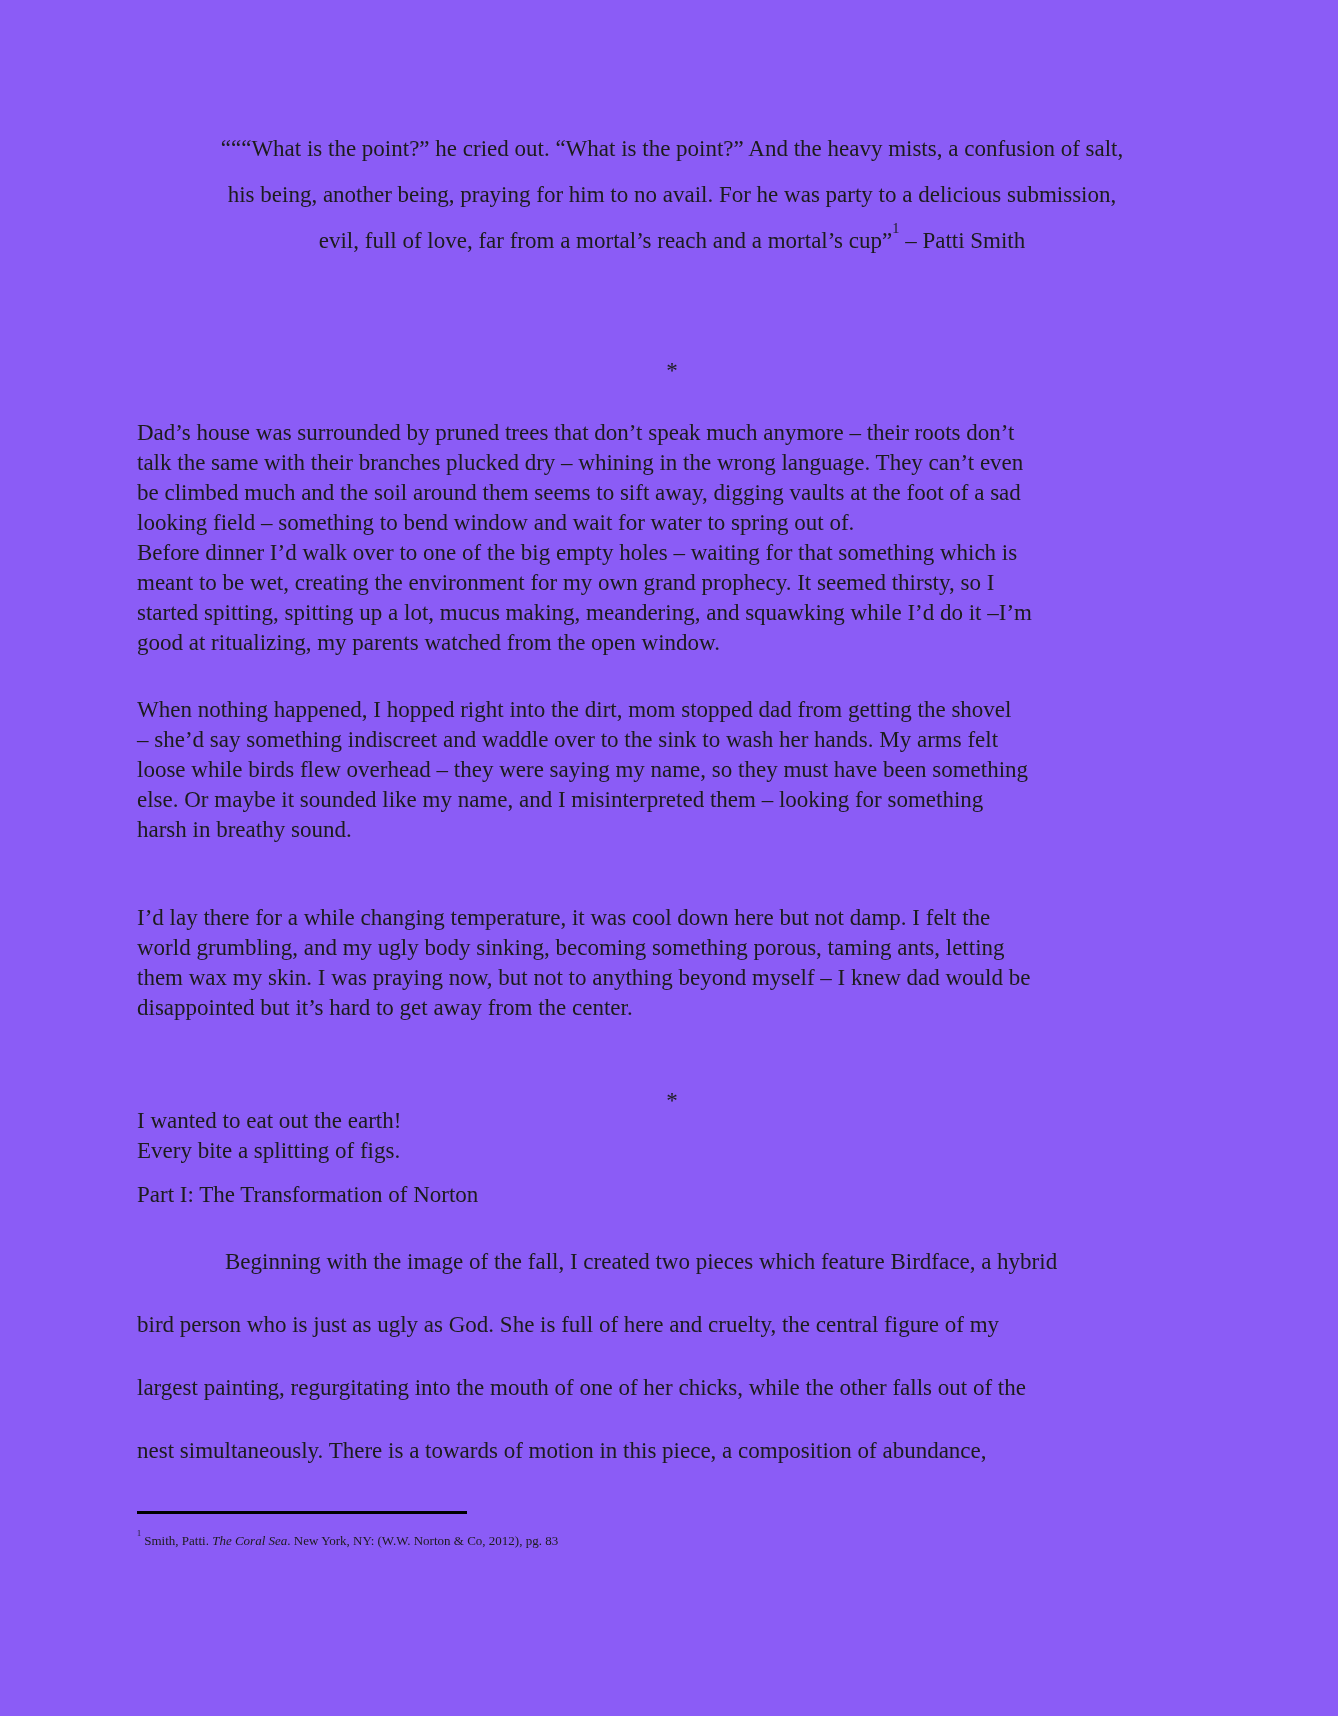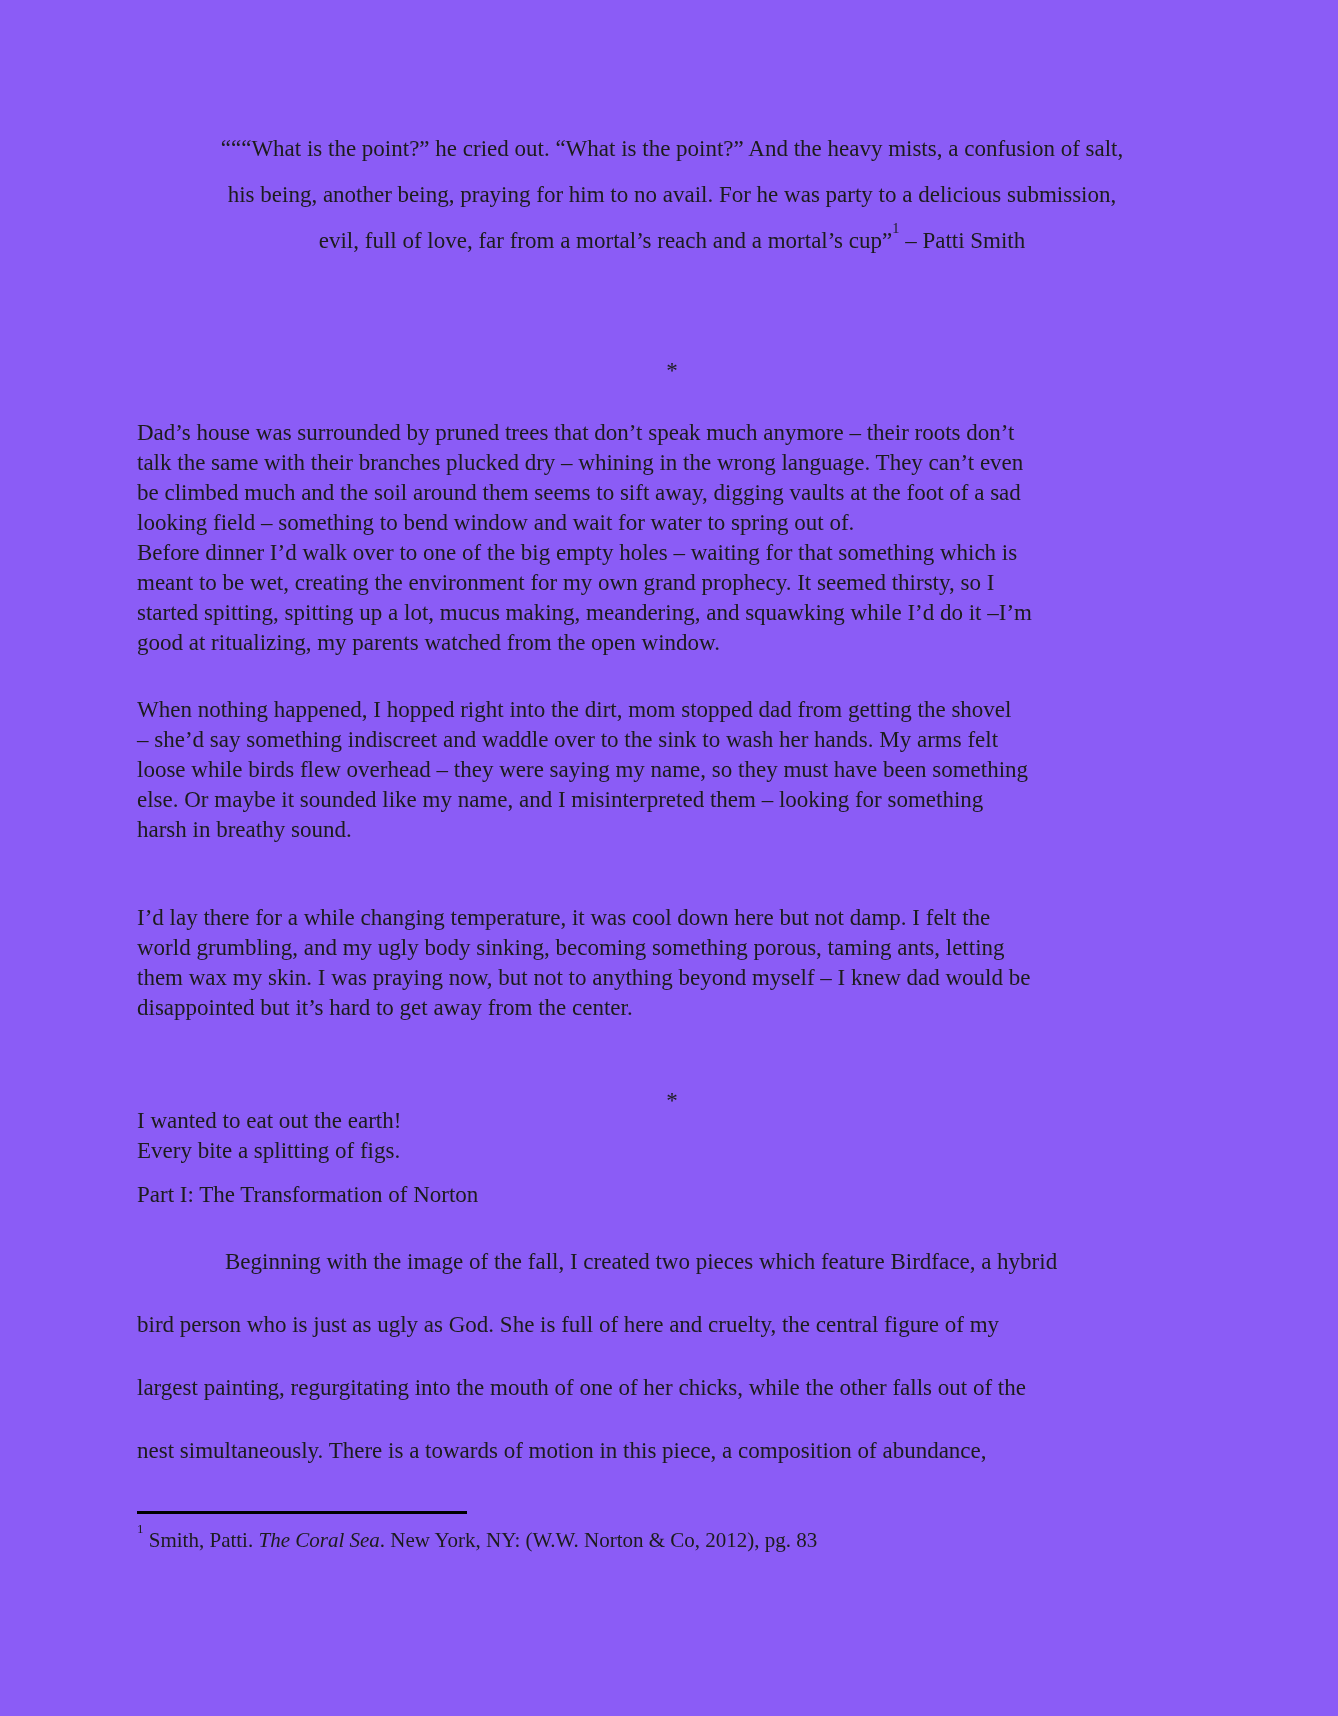--- a/index.html
+++ b/index.html
@@ -46,21 +46,21 @@
   .footnote-rule {
     position: absolute;
     left: 137px;
     top: 1511px;
     width: 330px;
     height: 3px;
     background: #000000;
   }
   .footnote-text {
     top: 1527px;
-    font-size: 21px;
+    font-size: 13px;
     line-height: 27px;
     white-space: nowrap;
   }
   sup.fn-sup {
     font-size: 0.62em;
     position: relative;
     top: -0.45em;
     line-height: 0;
   }
 </style>

